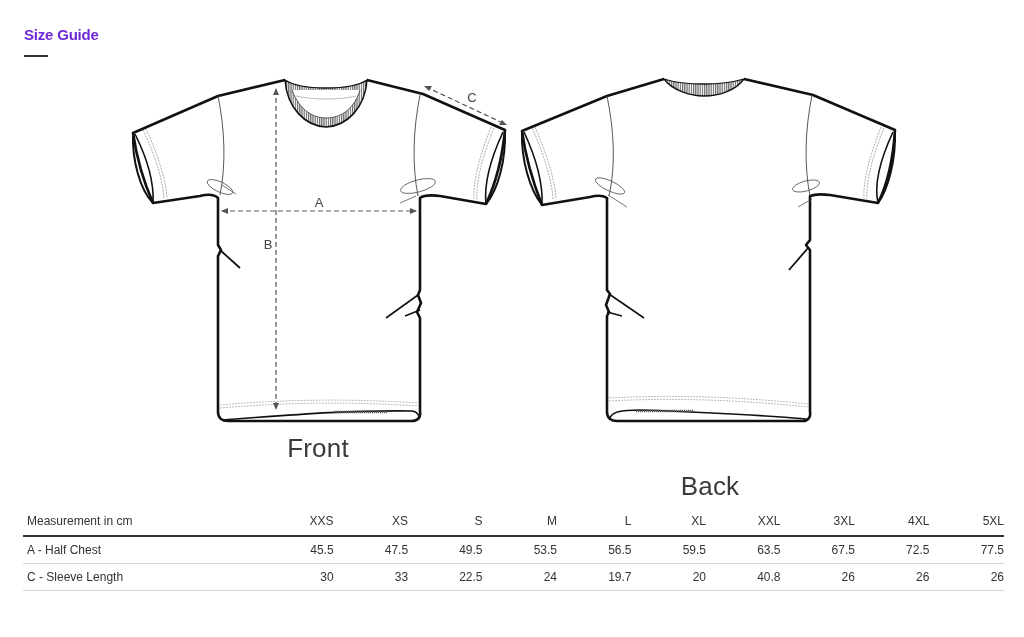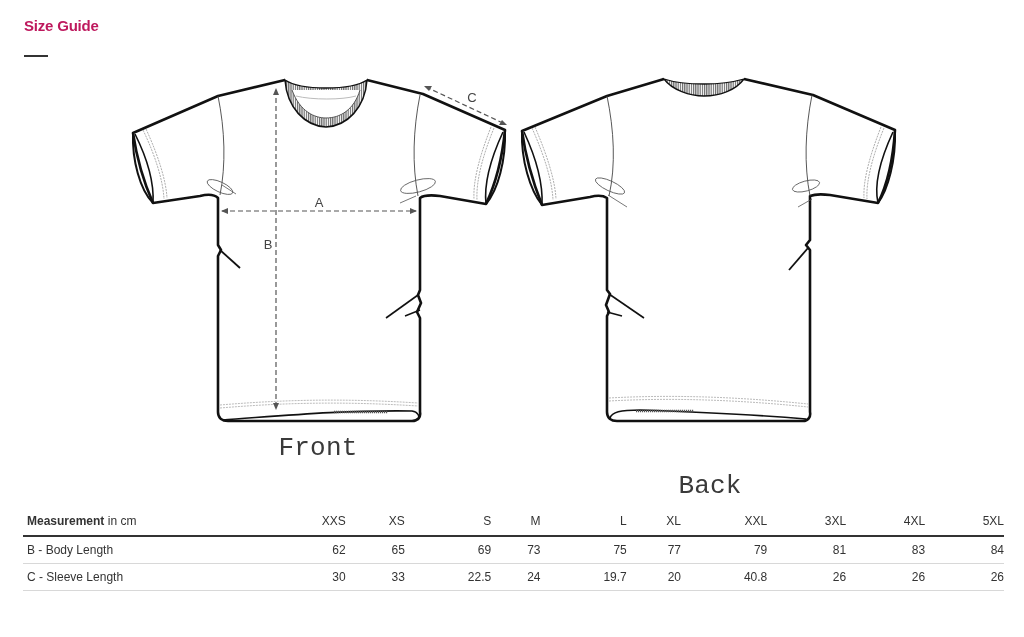--- a/index.html
+++ b/index.html
@@ -11,24 +11,24 @@
       width: 1024px;
       height: 637px;
       position: relative;
       overflow: hidden;
       font-family: "Liberation Sans", sans-serif;
       color: #333333;
     }
     .title {
       position: absolute;
       left: 24px;
-      top: 17px;
+      top: 26px;
       font-size: 15px;
       font-weight: bold;
-      color: #be185d;
+      color: #6d28d9;
       letter-spacing: -0.2px;
     }
     .title-rule {
       position: absolute;
       left: 24px;
       top: 55px;
       width: 24px;
       height: 1.5px;
       background: #333333;
     }
@@ -39,21 +39,20 @@
       width: 1024px;
       height: 480px;
     }
     .view-label {
       position: absolute;
       top: 433px;
       font-size: 26px;
       color: #3a3a3a;
       transform: translateX(-50%);
       letter-spacing: 0.2px;
-      font-family: Liberation Mono, monospace;
     }
     .size-table {
       position: absolute;
       left: 23px;
       top: 508px;
       width: 981px;
       border-collapse: collapse;
       font-size: 12px;
       color: #333333;
     }
@@ -72,21 +71,21 @@
       border-bottom: 2px solid #333333;
     }
     .size-table tbody tr {
       border-bottom: 1px solid #d8d8d8;
     }
     .size-table th {
       height: 26px;
       padding-bottom: 1px;
     }
     .measure-bold {
-      font-weight: bold;
+      font-weight: normal;
     }
   </style>
 </head>
 <body>
 
 <div class="title">Size Guide</div>
 <div class="title-rule"></div>
 
 <svg class="illus" viewBox="0 0 1024 480" xmlns="http://www.w3.org/2000/svg">
   <defs>
@@ -251,31 +250,31 @@
       <th>L</th>
       <th>XL</th>
       <th>XXL</th>
       <th>3XL</th>
       <th>4XL</th>
       <th>5XL</th>
     </tr>
   </thead>
   <tbody>
     <tr>
-      <td>B - Body Length</td>
-      <td>62</td>
-      <td>65</td>
-      <td>69</td>
-      <td>73</td>
-      <td>75</td>
-      <td>77</td>
-      <td>79</td>
-      <td>81</td>
-      <td>83</td>
-      <td>84</td>
+      <td>A - Half Chest</td>
+      <td>45.5</td>
+      <td>47.5</td>
+      <td>49.5</td>
+      <td>53.5</td>
+      <td>56.5</td>
+      <td>59.5</td>
+      <td>63.5</td>
+      <td>67.5</td>
+      <td>72.5</td>
+      <td>77.5</td>
     </tr>
     <tr>
       <td>C - Sleeve Length</td>
       <td>30</td>
       <td>33</td>
       <td>22.5</td>
       <td>24</td>
       <td>19.7</td>
       <td>20</td>
       <td>40.8</td>

